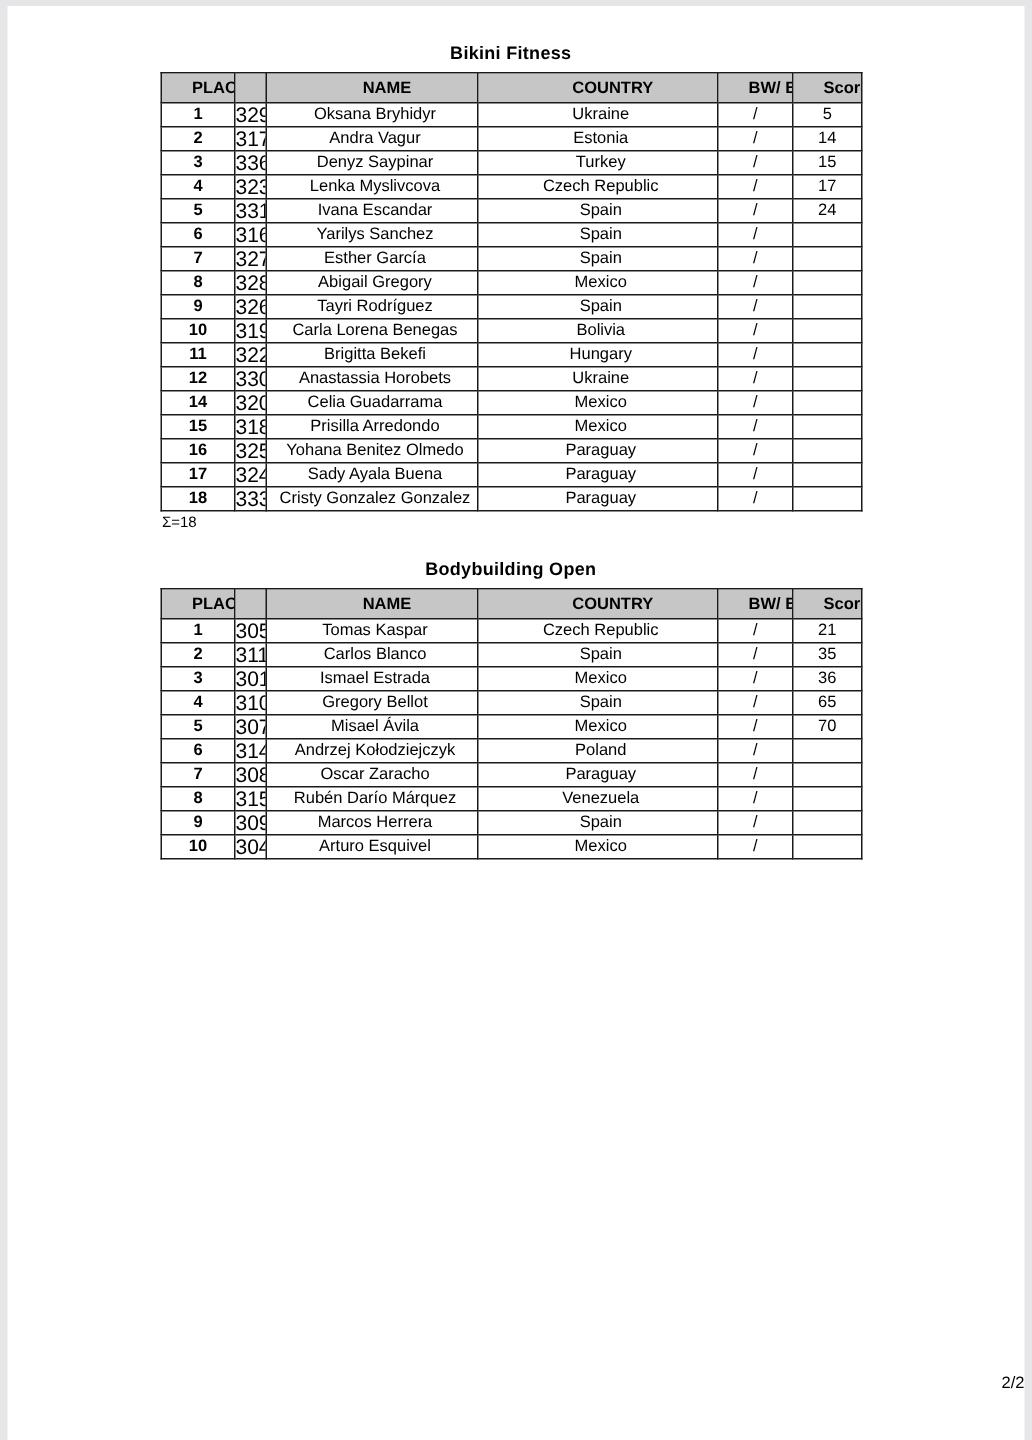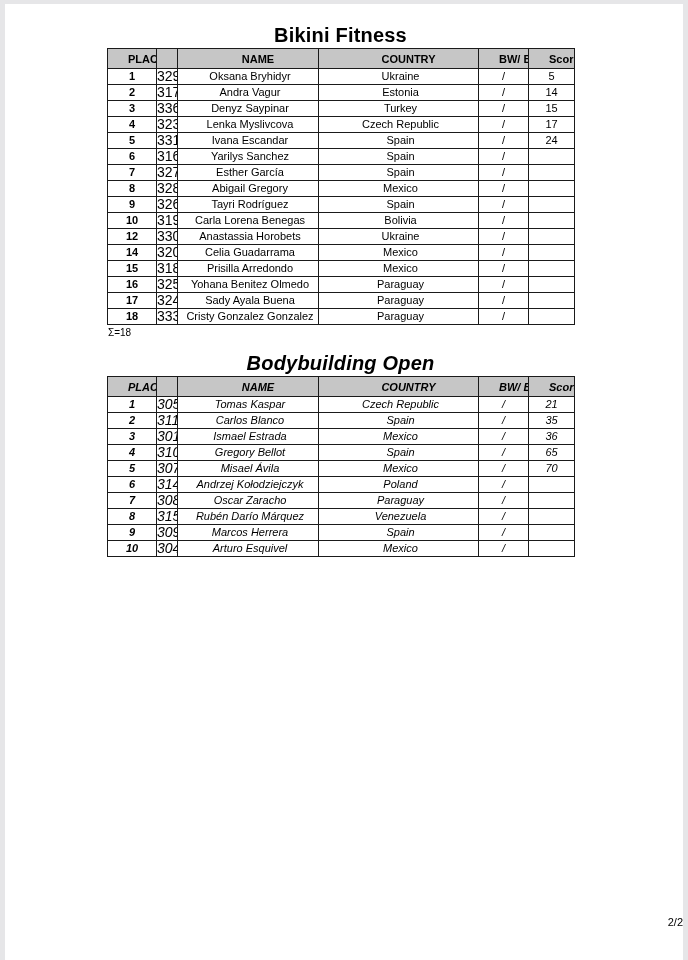--- a/index.html
+++ b/index.html
@@ -23,21 +23,21 @@
   .content {
     padding-top: 22px;
   }
   .tbl-wrap {
     margin-left: 102px;
     width: 467px;
   }
   .tbl-title {
     text-align: center;
     font-weight: bold;
-    font-size: 20px;
+    font-size: 12px;
     line-height: 18px;
     margin-bottom: 4px;
     letter-spacing: 0.2px;
   }
   table {
     border-collapse: collapse;
     table-layout: fixed;
     width: 467px;
   }
   th, td {
@@ -61,21 +61,21 @@
   }
   .col-place { text-align: center; font-weight: bold; }
   .col-no    { text-align: center; font-size: 14px; }
   .col-name, .col-country { text-align: center; padding-left: 4px; }
   .col-bwbh, .col-score   { text-align: center; }
   .sigma {
     font-size: 10px;
     margin-top: 2px;
     margin-left: 1px;
   }
-  .section-2 { margin-top: 16px; font-style: italic; }
+  .section-2 { margin-top: 16px; }
   .page-number {
     position: absolute;
     left: 0;
     right: 0;
     top: 912px;
     text-align: right;
     font-size: 11px;
   }
 </style>
 </head>
@@ -180,20 +180,28 @@
             </tr>
             <tr>
               <td class="col-place">10</td>
               <td class="col-no">319</td>
               <td class="col-name">Carla Lorena Benegas</td>
               <td class="col-country">Bolivia</td>
               <td class="col-bwbh">/</td>
               <td class="col-score"></td>
             </tr>
             <tr>
+              <td class="col-place">11</td>
+              <td class="col-no">322</td>
+              <td class="col-name">Brigitta Bekefi</td>
+              <td class="col-country">Hungary</td>
+              <td class="col-bwbh">/</td>
+              <td class="col-score"></td>
+            </tr>
+            <tr>
               <td class="col-place">12</td>
               <td class="col-no">330</td>
               <td class="col-name">Anastassia Horobets</td>
               <td class="col-country">Ukraine</td>
               <td class="col-bwbh">/</td>
               <td class="col-score"></td>
             </tr>
             <tr>
               <td class="col-place">14</td>
               <td class="col-no">320</td>

